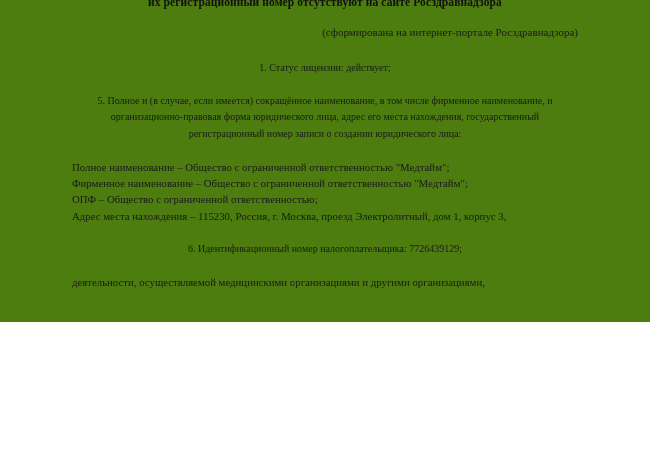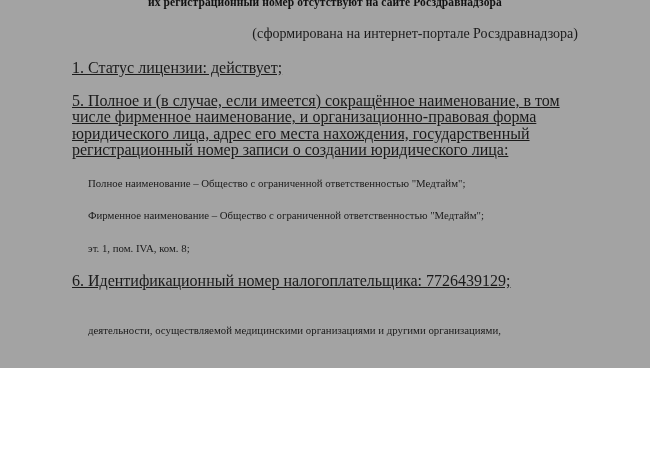--- a/index.html
+++ b/index.html
@@ -10,24 +10,24 @@
     width: 650px;
     height: 450px;
     overflow: hidden;
     background: #ffffff;
     font-family: "Liberation Serif", serif;
     color: #1a1a1a;
   }
   .page {
     position: relative;
     width: 650px;
-    height: 368px;
+    height: 322px;
     box-sizing: border-box;
     padding: 0 72px;
-    background: #a3a3a3;
+    background: #4d7c0f;
   }
   .header-line {
     position: absolute;
     top: -4px;
     left: 0;
     width: 650px;
     text-align: center;
     font-size: 11.5px;
     font-weight: 600;
     letter-spacing: 0.1px;
@@ -37,43 +37,42 @@
     height: 14px;
   }
   .subheader {
     position: absolute;
     top: 26px;
     left: 0;
     width: 650px;
     padding-right: 72px;
     box-sizing: border-box;
     text-align: right;
-    font-size: 14px;
+    font-size: 11px;
     color: #1a1a1a;
   }
   .body-block {
     position: absolute;
     top: 60px;
     left: 72px;
     width: 506px;
   }
   .para {
-    font-size: 16px;
+    font-size: 10px;
     line-height: 16.4px;
     margin: 0 0 16.5px 0;
-    text-align: left;
-    text-decoration: underline;
+    text-align: center;
   }
   .group {
     font-size: 10.8px;
     line-height: 16.4px;
     margin: 0 0 16.5px 0;
   }
   .group div {
-    margin: 16px;
+    margin: 0;
   }
   .clip-last {
     max-height: 33px;
     overflow: hidden;
   }
 </style>
 </head>
 <body>
 
 <div class="page">
@@ -87,21 +86,22 @@
     <p class="para">1. Статус лицензии: действует;</p>
 
 
 
 
     <p class="para">5. Полное и (в случае, если имеется) сокращённое наименование, в том числе фирменное наименование, и организационно-правовая форма юридического лица, адрес его места нахождения, государственный регистрационный номер записи о создании юридического лица:</p>
 
     <div class="group">
       <div>Полное наименование – Общество с ограниченной ответственностью "Медтайм";</div>
       <div>Фирменное наименование – Общество с ограниченной ответственностью "Медтайм";</div>
-      <div>эт. 1, пом. IVA, ком. 8;</div>
+      <div>ОПФ – Общество с ограниченной ответственностью;</div>
+      <div>Адрес места нахождения – 115230, Россия, г. Москва, проезд Электролитный, дом 1, корпус 3,</div>
     </div>
 
     <p class="para">6. Идентификационный номер налогоплательщика: 7726439129;</p>
 
     <div class="group clip-last">
       <div>деятельности, осуществляемой медицинскими организациями и другими организациями,</div>
 
     </div>
 
   </div>

